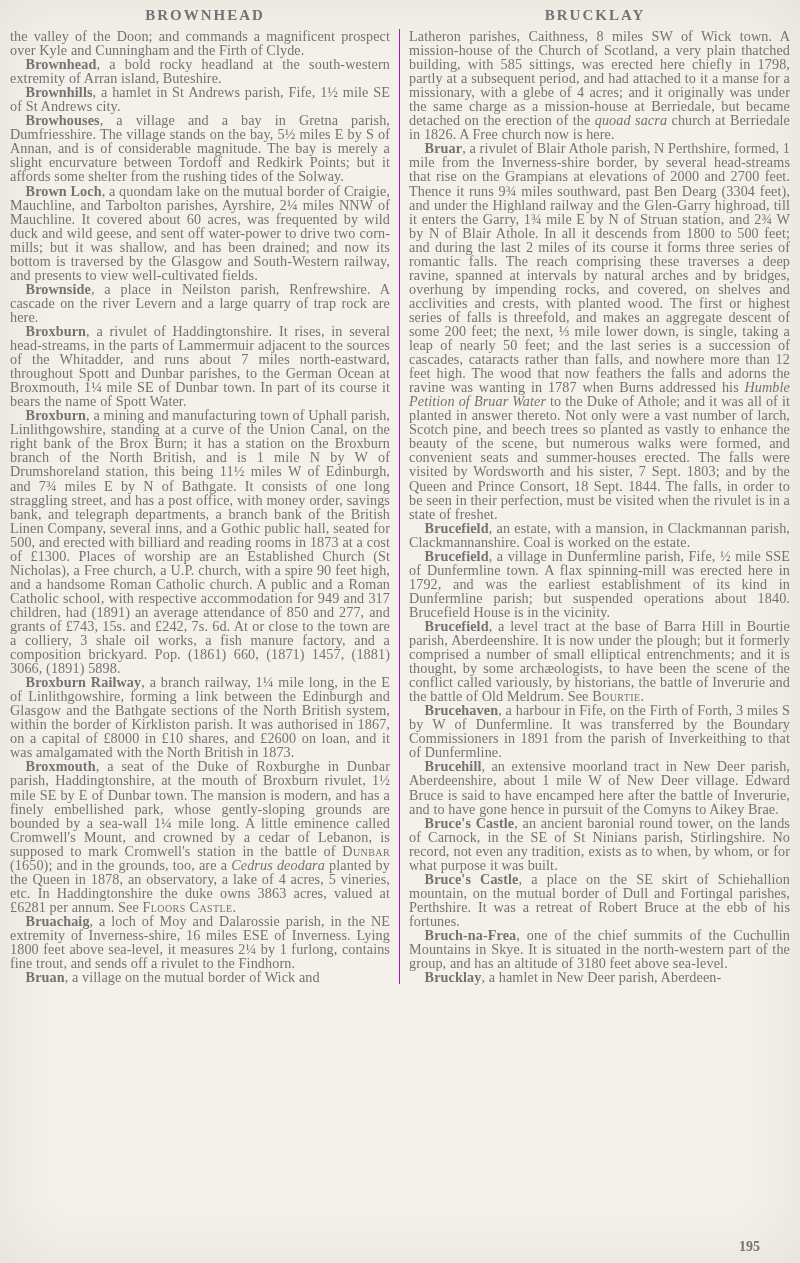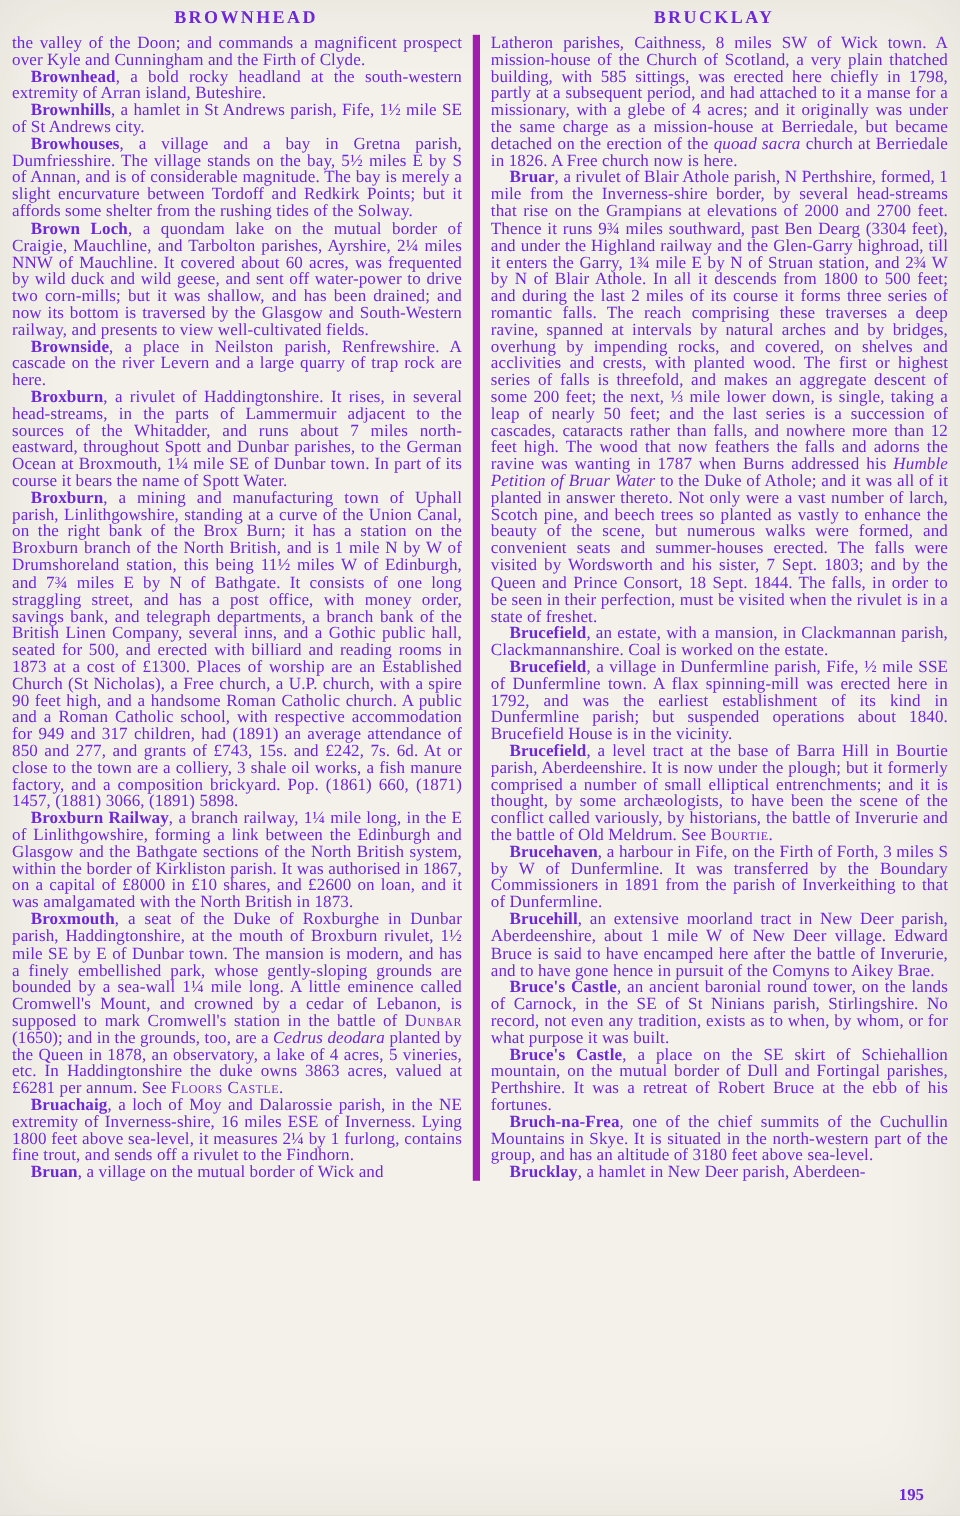--- a/index.html
+++ b/index.html
@@ -8,21 +8,21 @@
     height: 1263px;
     background: #d8d5cc;
     font-family: "Liberation Serif", "DejaVu Serif", serif;
   }
   .paper {
     position: relative;
     width: 800px;
     height: 1263px;
     box-sizing: border-box;
     background: #f3f1ea;
-    color: #6d28d9;
+    color: #737373;
     padding: 6px 10px 0 10px;
     overflow: hidden;
     box-shadow: inset 0 0 70px rgba(60,50,30,0.08);
   }
   .heads {
     display: flex;
     width: 100%;
     margin-bottom: 5px;
   }
   .head {
@@ -40,21 +40,21 @@
   .col {
     box-sizing: border-box;
     width: 390px;
     font-size: 14.2px;
     line-height: 14.05px;
     letter-spacing: 0.1px;
     text-align: justify;
   }
   .col-left {
     padding-right: 9px;
-    border-right: 6px solid #a21caf;
+    border-right: 1px solid #a21caf;
   }
   .col-right {
     padding-left: 9px;
   }
   p.entry {
     margin: 0;
     text-indent: 1.1em;
   }
   p.entry.cont {
     text-indent: 0;
@@ -62,21 +62,21 @@
   .term {
     font-weight: bold;
   }
   .sc {
     font-variant: small-caps;
     letter-spacing: 0.4px;
   }
   i { font-style: italic; }
   .pagenum {
     position: absolute;
-    right: 30px;
+    right: 40px;
     bottom: 8px;
     font-weight: bold;
     font-size: 14px;
   }
 </style>
 </head>
 <body>
 
 <div class="paper">
   <div class="heads">

